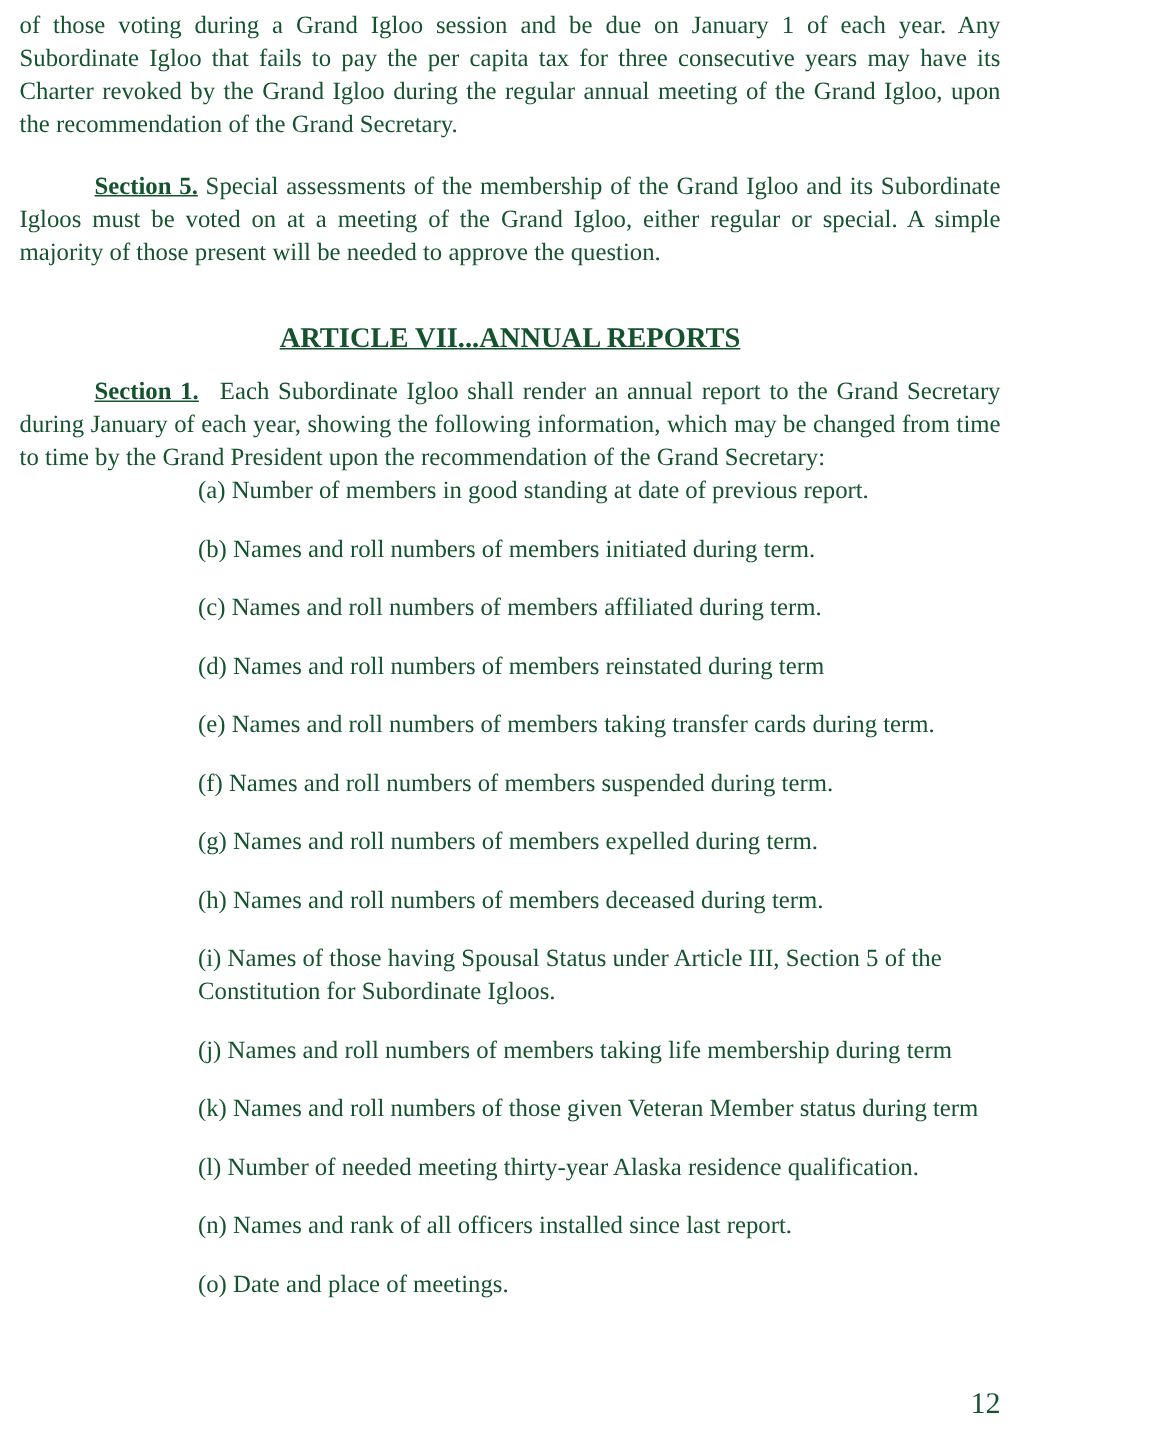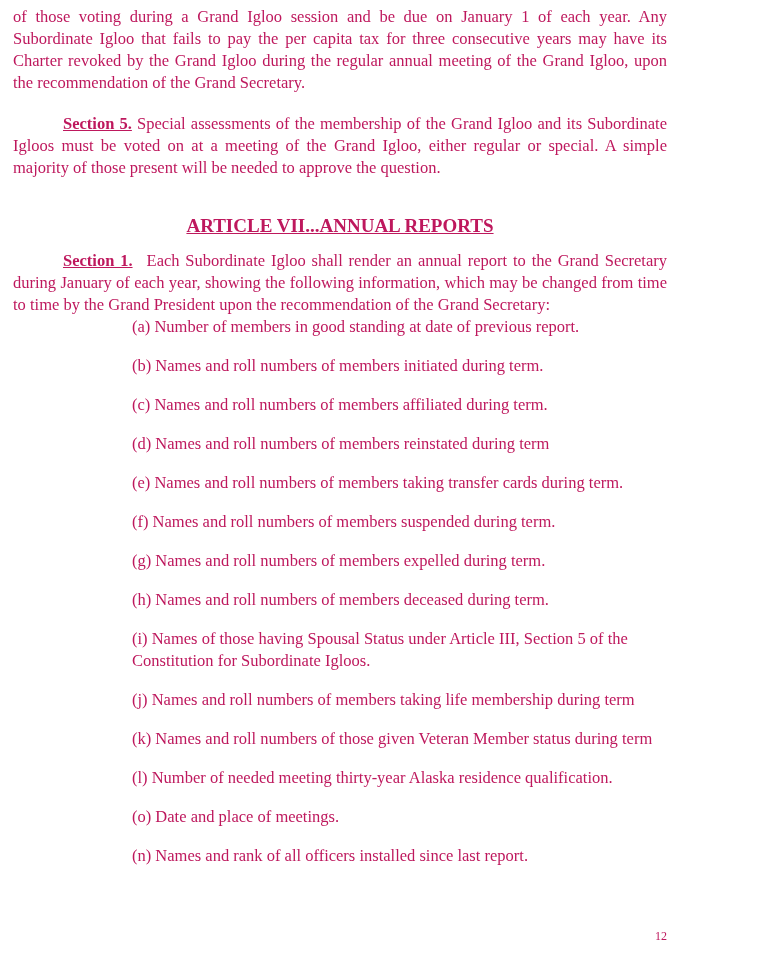--- a/index.html
+++ b/index.html
@@ -6,21 +6,21 @@
     margin: 0;
     padding: 0;
     background: #ffffff;
   }
   .page {
     position: relative;
     width: 766px;
     height: 955px;
     box-sizing: border-box;
     background: #ffffff;
-    color: #be185d;
+    color: #14532d;
     font-family: "Liberation Serif", serif;
     font-size: 16.5px;
     line-height: 22px;
     padding: 6px 99px 0 13px;
     overflow: hidden;
   }
   .para {
     margin: 0;
     text-align: justify;
   }
@@ -55,21 +55,21 @@
     margin-left: 119px;
   }
   .item {
     margin: 0 0 17px 0;
     text-align: left;
   }
   .page-number {
     position: absolute;
     right: 99px;
     bottom: 10px;
-    font-size: 12px;
+    font-size: 20px;
     line-height: 18px;
   }
 </style>
 </head>
 <body>
 
 <div class="page">
 
   <p class="para first">of those voting during a Grand Igloo session and be due on January 1 of each year. Any Subordinate Igloo that fails to pay the per capita tax for three consecutive years may have its Charter revoked by the Grand Igloo during the regular annual meeting of the Grand Igloo, upon the recommendation of the Grand Secretary.</p>
 
@@ -85,19 +85,19 @@
     <p class="item">(c) Names and roll numbers of members affiliated during term.</p>
     <p class="item">(d) Names and roll numbers of members reinstated during term</p>
     <p class="item">(e) Names and roll numbers of members taking transfer cards during term.</p>
     <p class="item">(f) Names and roll numbers of members suspended during term.</p>
     <p class="item">(g) Names and roll numbers of members expelled during term.</p>
     <p class="item">(h) Names and roll numbers of members deceased during term.</p>
     <p class="item">(i) Names of those having Spousal Status under Article III, Section 5 of the Constitution for Subordinate Igloos.</p>
     <p class="item">(j) Names and roll numbers of members taking life membership during term</p>
     <p class="item">(k) Names and roll numbers of those given Veteran Member status during term</p>
     <p class="item">(l) Number of needed meeting thirty-year Alaska residence qualification.</p>
+    <p class="item">(n) Names and rank of all officers installed since last report.</p>
     <p class="item">(o) Date and place of meetings.</p>
-    <p class="item">(n) Names and rank of all officers installed since last report.</p>
   </div>
 
   <div class="page-number">12</div>
 
 </div>
 
 </body></html>

